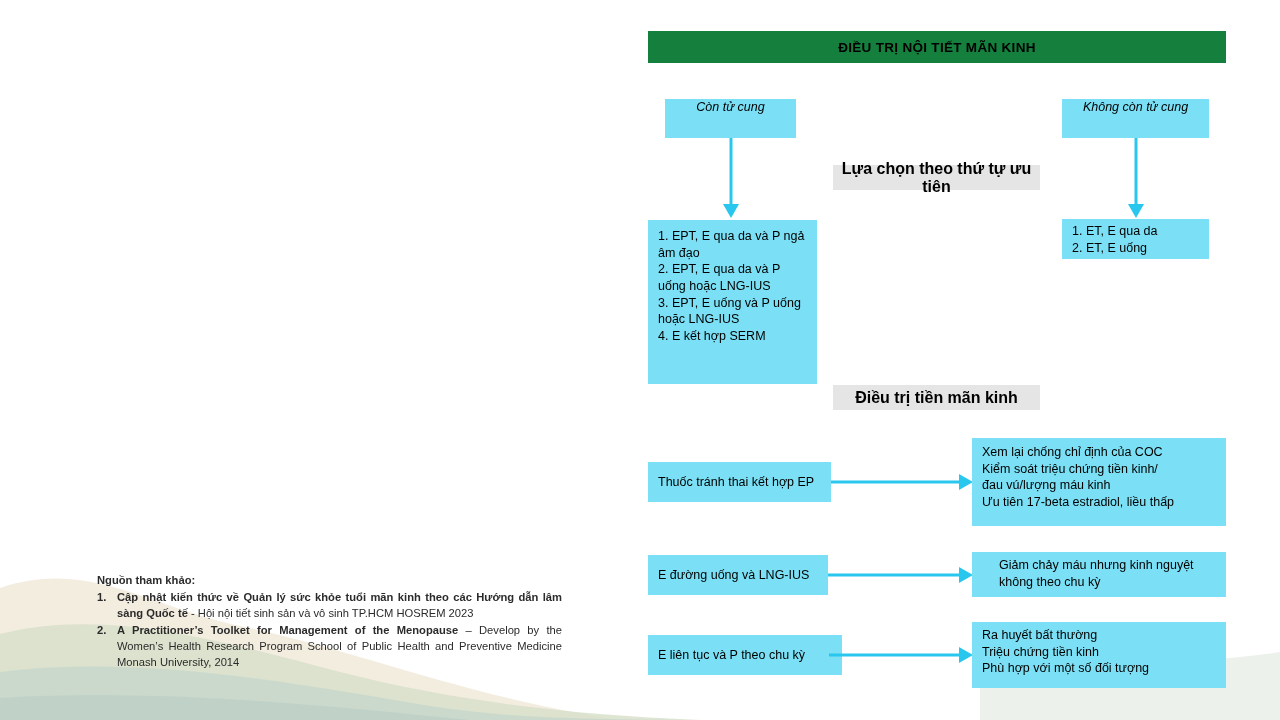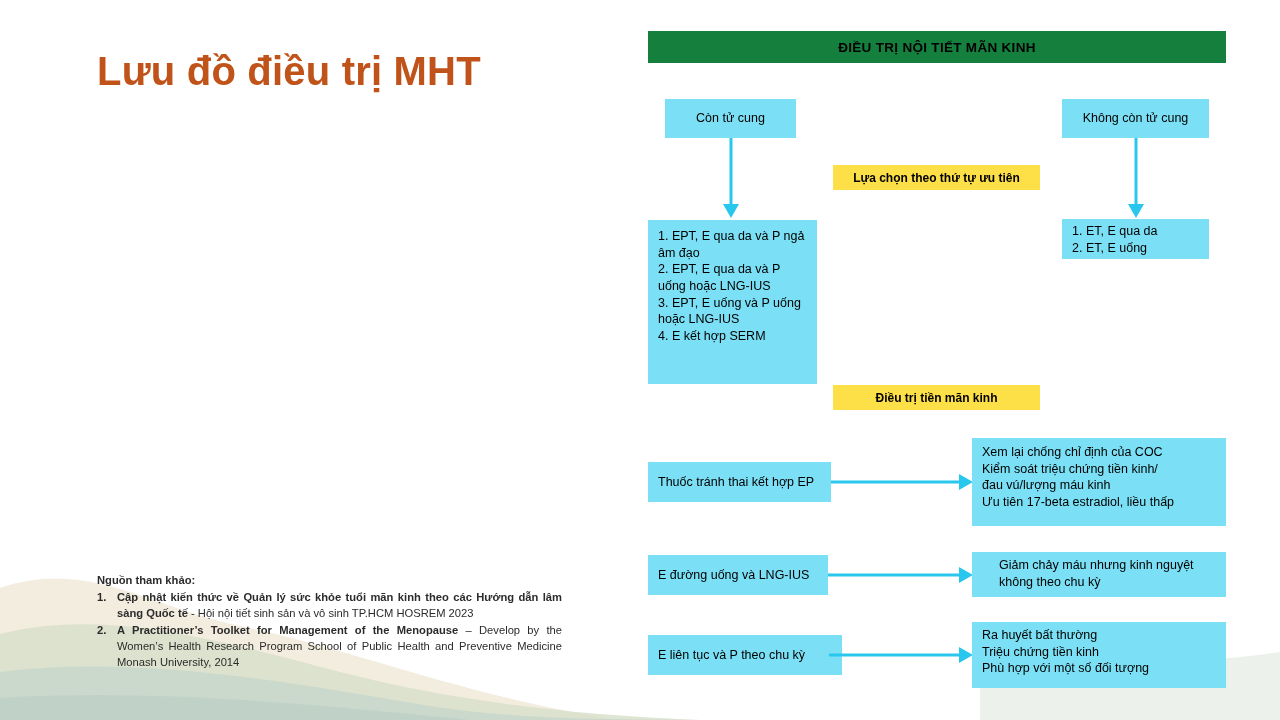--- a/index.html
+++ b/index.html
@@ -27,27 +27,27 @@
     background:#15803d;color:#000;
     display:flex;align-items:center;justify-content:center;
     font-size:13.5px;font-weight:bold;letter-spacing:.3px;
   }
 
   
   .blue{
     position:absolute;background:#7BE0F5;color:#000;
     font-size:12.5px;line-height:1.33;
   }
-  .blue.center{display:flex;align-items:center;justify-content:center;text-align:center;}
+  .blue.center{display:flex;align-items:flex-start;justify-content:center;text-align:center;font-style:italic;}
   .blue.pad{padding:8px 10px 8px 10px;box-sizing:border-box;}
   .blue.vcenter{display:flex;align-items:center;}
 
   .gray{
-    position:absolute;background:#fde047;color:#000;
-    font-size:12px;font-weight:bold;
+    position:absolute;background:#e5e5e5;color:#000;
+    font-size:16px;font-weight:bold;
     display:flex;align-items:center;justify-content:center;text-align:center;
   }
 
   
   .arrow{position:absolute;}
   .arrow svg{display:block;}
 
   
   .refs{
     position:absolute;left:97px;top:573px;width:465px;
@@ -74,21 +74,20 @@
       <path d="M0,124 C140,106 300,136 430,158 C520,172 620,172 740,172 L0,172 Z" fill="#C6D6CC" opacity="0.75"></path>
       <path d="M0,150 C160,140 330,158 470,172 L0,172 Z" fill="#B8CCC2" opacity="0.55"></path>
     </svg>
   </div>
   <div class="deco" style="left:980px;top:600px;width:300px;height:120px;">
     <svg width="300" height="120" viewBox="0 0 300 120" xmlns="http://www.w3.org/2000/svg">
       <path d="M0,80 C80,56 180,70 300,52 L300,120 L0,120 Z" fill="#DDE6DB" opacity="0.55"></path>
     </svg>
   </div>
 
-  <div class="title">Lưu đồ điều trị MHT</div>
 
   <div class="banner">ĐIỀU TRỊ NỘI TIẾT MÃN KINH</div>
 
   <div class="blue center" style="left:665px;top:99px;width:131px;height:39px;">
     <span>Còn tử cung</span>
   </div>
 
   <div class="blue center" style="left:1062px;top:99px;width:147px;height:39px;">
     <span>Không còn tử cung</span>
   </div>

